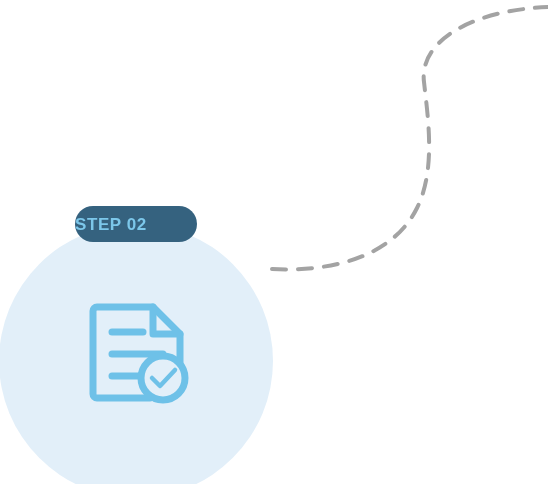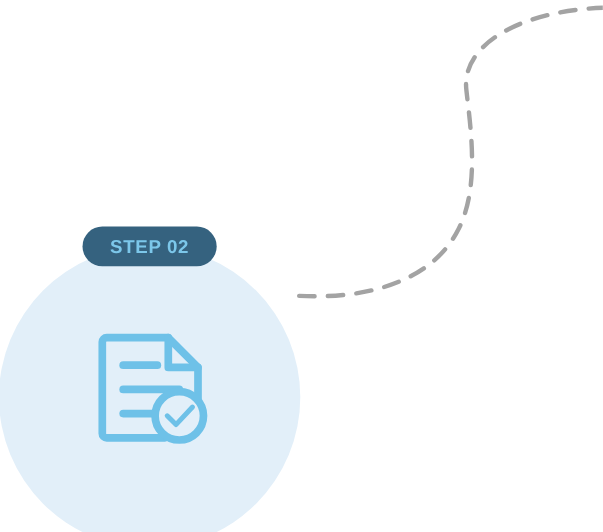--- a/index.html
+++ b/index.html
@@ -46,21 +46,21 @@
   #step-badge {
     position: absolute;
     left: 75px;
     top: 206px;
     width: 122px;
     height: 36px;
     border-radius: 18px;
     background: #35627f;
     display: flex;
     align-items: center;
-    justify-content: center;
+    justify-content: flex-start;
   }
   #step-badge .badge-label {
     color: #7cc7ea;
     font-size: 17px;
     font-weight: bold;
     letter-spacing: 0.6px;
     line-height: 1;
     white-space: nowrap;
     font-family: "Liberation Sans", sans-serif;
   }

